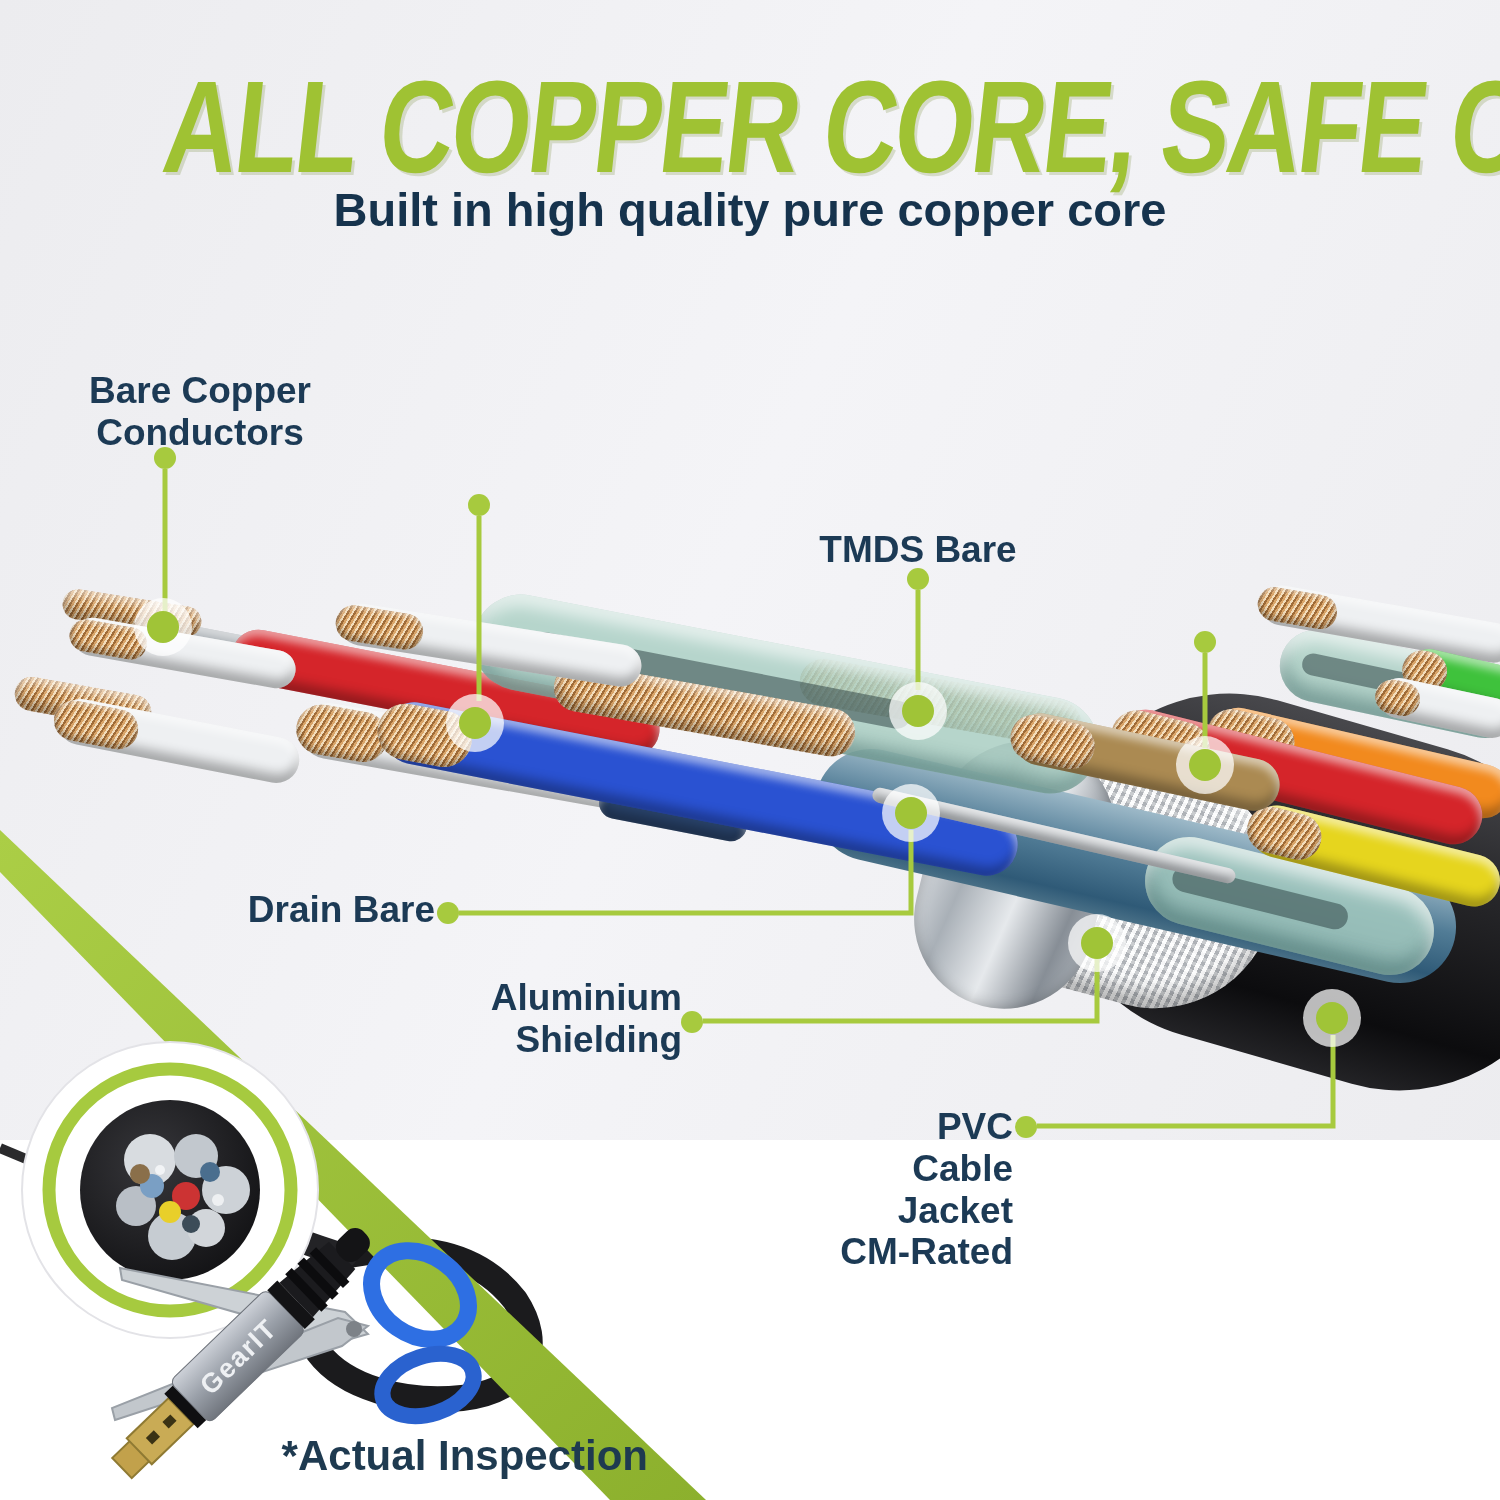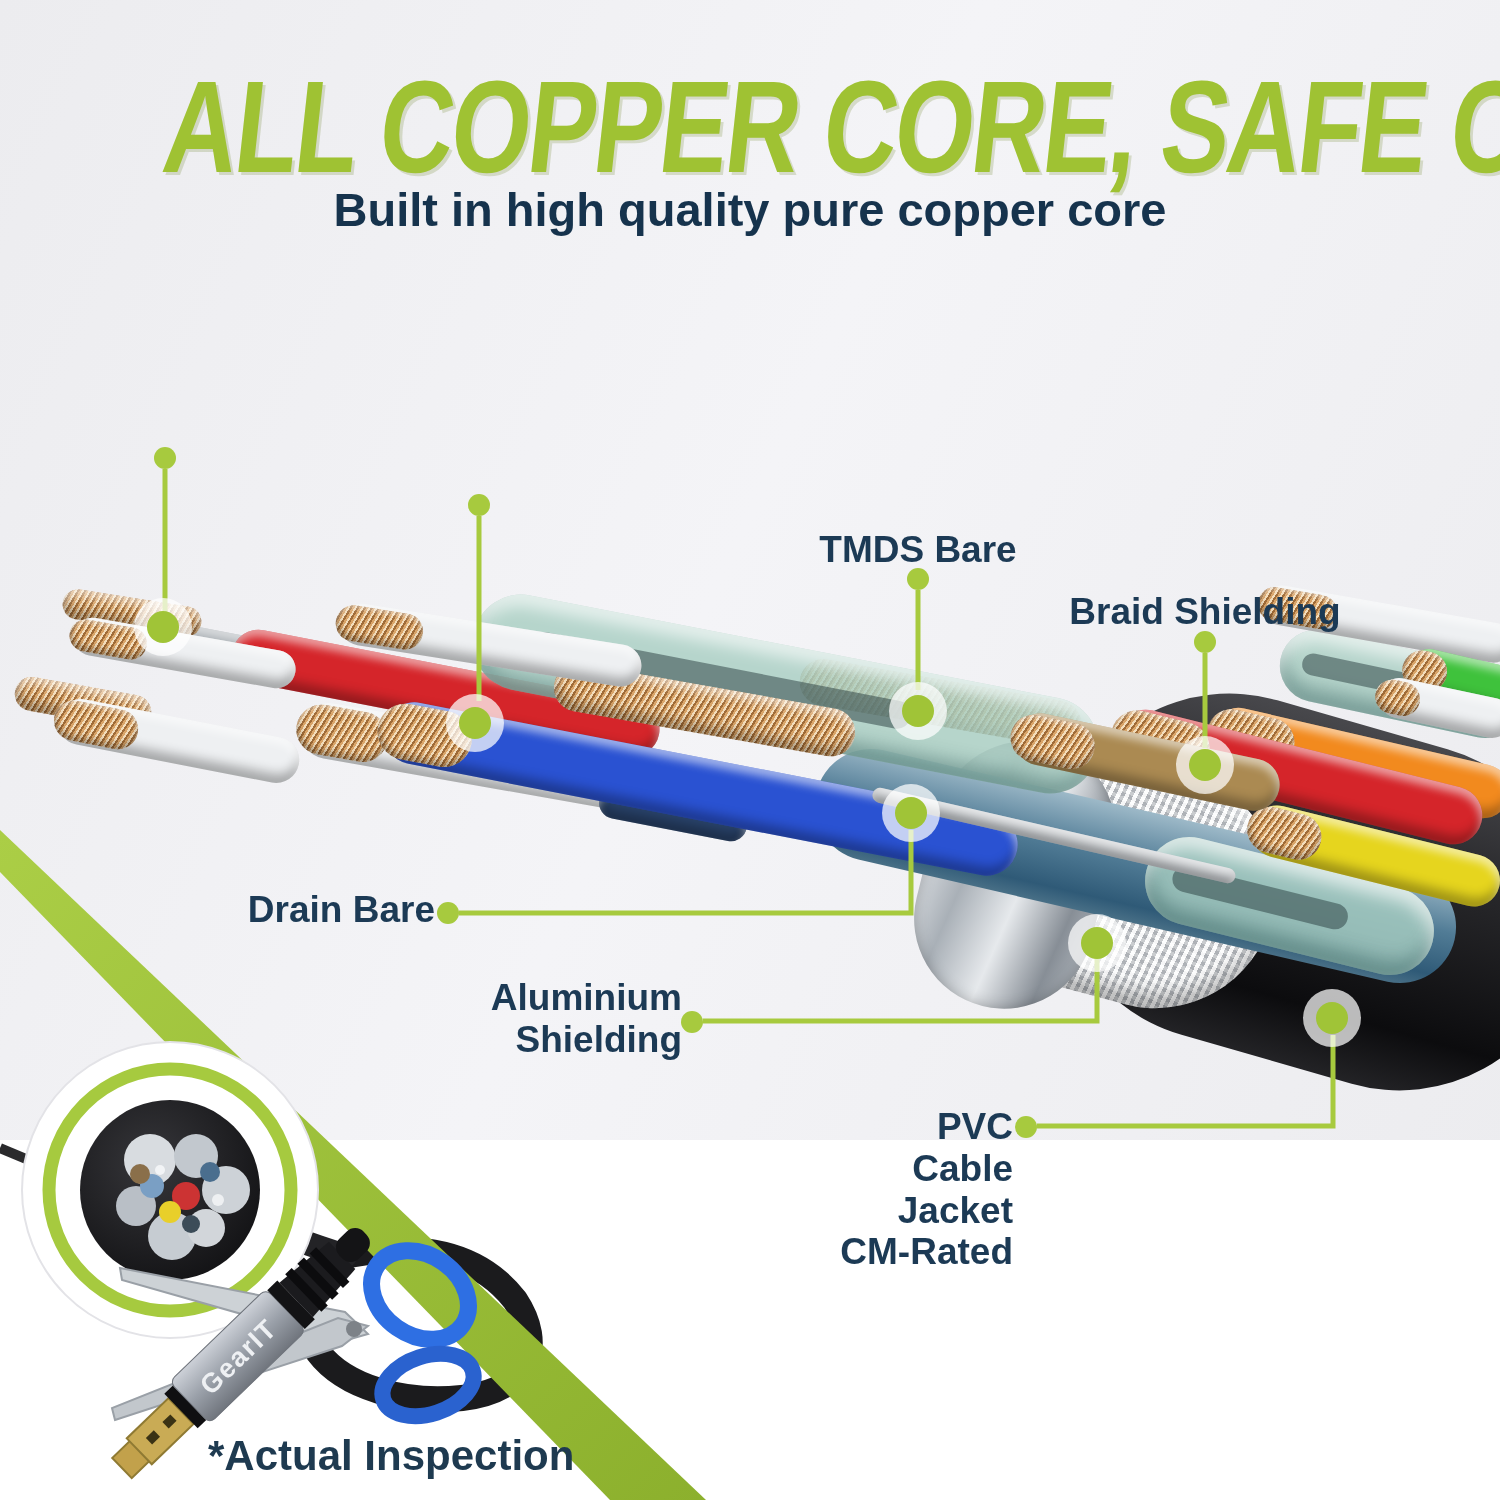--- a/index.html
+++ b/index.html
@@ -67,21 +67,21 @@
     box-shadow:inset 0 10px 16px rgba(255,255,255,.7), inset 0 -14px 18px rgba(0,0,0,.28);
   }
   .jacket{
     border-radius:175px;
     background:linear-gradient(to bottom,#48484c,#28282b 35%,#0c0c0e 82%,#232326);
   }
 
   
   .photo-bg{position:absolute;left:0;top:1140px;width:1500px;height:360px;background:#ffffff;z-index:5;}
   .caption{
-    position:absolute;left:208px;top:1432px;width:440px;z-index:46;text-align:left;
+    position:absolute;left:208px;top:1432px;width:440px;z-index:46;text-align:right;
     color:#1e3a50;font-weight:bold;font-size:42px;
   }
   svg{position:absolute;left:0;top:0;}
   #photo-svg{z-index:20;}
   #callouts{z-index:44;pointer-events:none;}
 </style>
 </head>
 <body>
 
 <div id="stage">
@@ -251,21 +251,21 @@
           <circle cx="475" cy="723" r="16"></circle>
         <circle cx="918" cy="711" r="16"></circle>
           <circle cx="1205" cy="765" r="16"></circle>
         <circle cx="911" cy="813" r="16"></circle>
           <circle cx="1097" cy="943" r="16"></circle>
         <circle cx="1332" cy="1018" r="16"></circle>
       </g>
     </g>
   </svg>
 
+  <div class="lbl c" style="left:80px;top:370px;width:240px">Bare Copper Conductors</div>
   <div class="lbl c nw" style="left:818px;top:529px;width:200px">TMDS Bare</div>
-  <div class="lbl c nw" style="left:1055px;top:591px;width:300px">Braid Shielding</div>
   <div class="lbl r nw" style="left:235px;top:889px;width:200px">Drain Bare</div>
   <div class="lbl r" style="left:833px;top:1106px;width:180px">PVC Cable Jacket CM-Rated</div>
   <div class="lbl r" style="left:482px;top:977px;width:200px">Aluminium Shielding</div>
 
   <div class="caption">*Actual Inspection</div>
 
 </div>
 
 </body></html>

